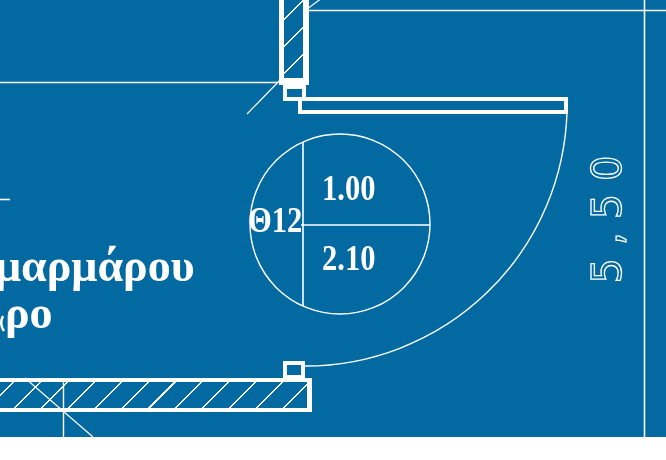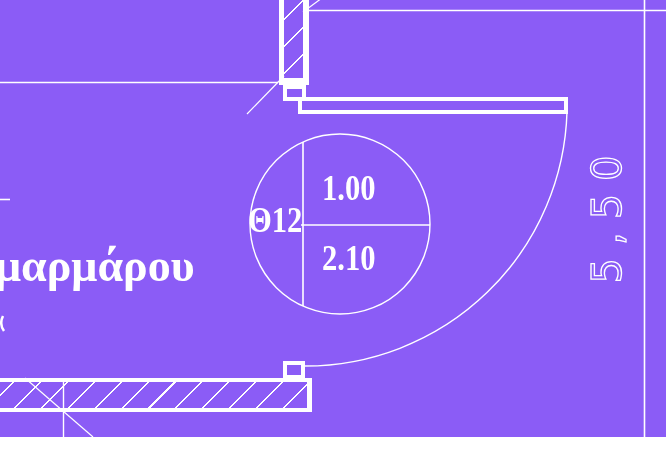--- a/index.html
+++ b/index.html
@@ -3,21 +3,21 @@
 <meta charset="utf-8">
 <style>
   html,body{margin:0;padding:0;}
   body{
     width:666px;height:460px;overflow:hidden;position:relative;
     background:#ffffff;
     font-family:"Liberation Serif", serif;
   }
   #canvas{
     position:absolute;left:0;top:0;width:666px;height:437px;
-    background:#8b5cf6;overflow:hidden;
+    background:#0369a1;overflow:hidden;
   }
   #overlay-svg{position:absolute;left:0;top:0;}
   .wall{
     position:absolute;box-sizing:border-box;border-color:#ffffff;border-style:solid;
     background:
       repeating-linear-gradient(135deg,
         rgba(0,0,0,0) 0px, rgba(0,0,0,0) 17.5px,
         #ffffff 17.5px, #ffffff 19px);
   }
   .jamb{
@@ -90,18 +90,19 @@
     <line x1="0" y1="199.5" x2="10" y2="199.5" stroke="#ffffff" stroke-width="1.6"></line>
 
     <path d="M 3 316 Q -1 324 4 331" fill="none" stroke="#ffffff" stroke-width="2.5"></path>
   </svg>
 
   <div class="cadtext tagtxt" style="left:248px;top:202px;">Θ12</div>
   <div class="cadtext tagtxt" style="left:322px;top:170px;">1.00</div>
   <div class="cadtext tagtxt" style="left:322px;top:240px;">2.10</div>
 
   <div class="cadtext roomtxt" style="left:-5px;top:243px;">μαρμάρου</div>
+  <div class="cadtext roomtxt" style="left:5px;top:290px;">ρο</div>
 
   <div class="dimtxt">5,50</div>
 
 </div>
 
 <div id="bottom-band"></div>
 
 </body></html>

